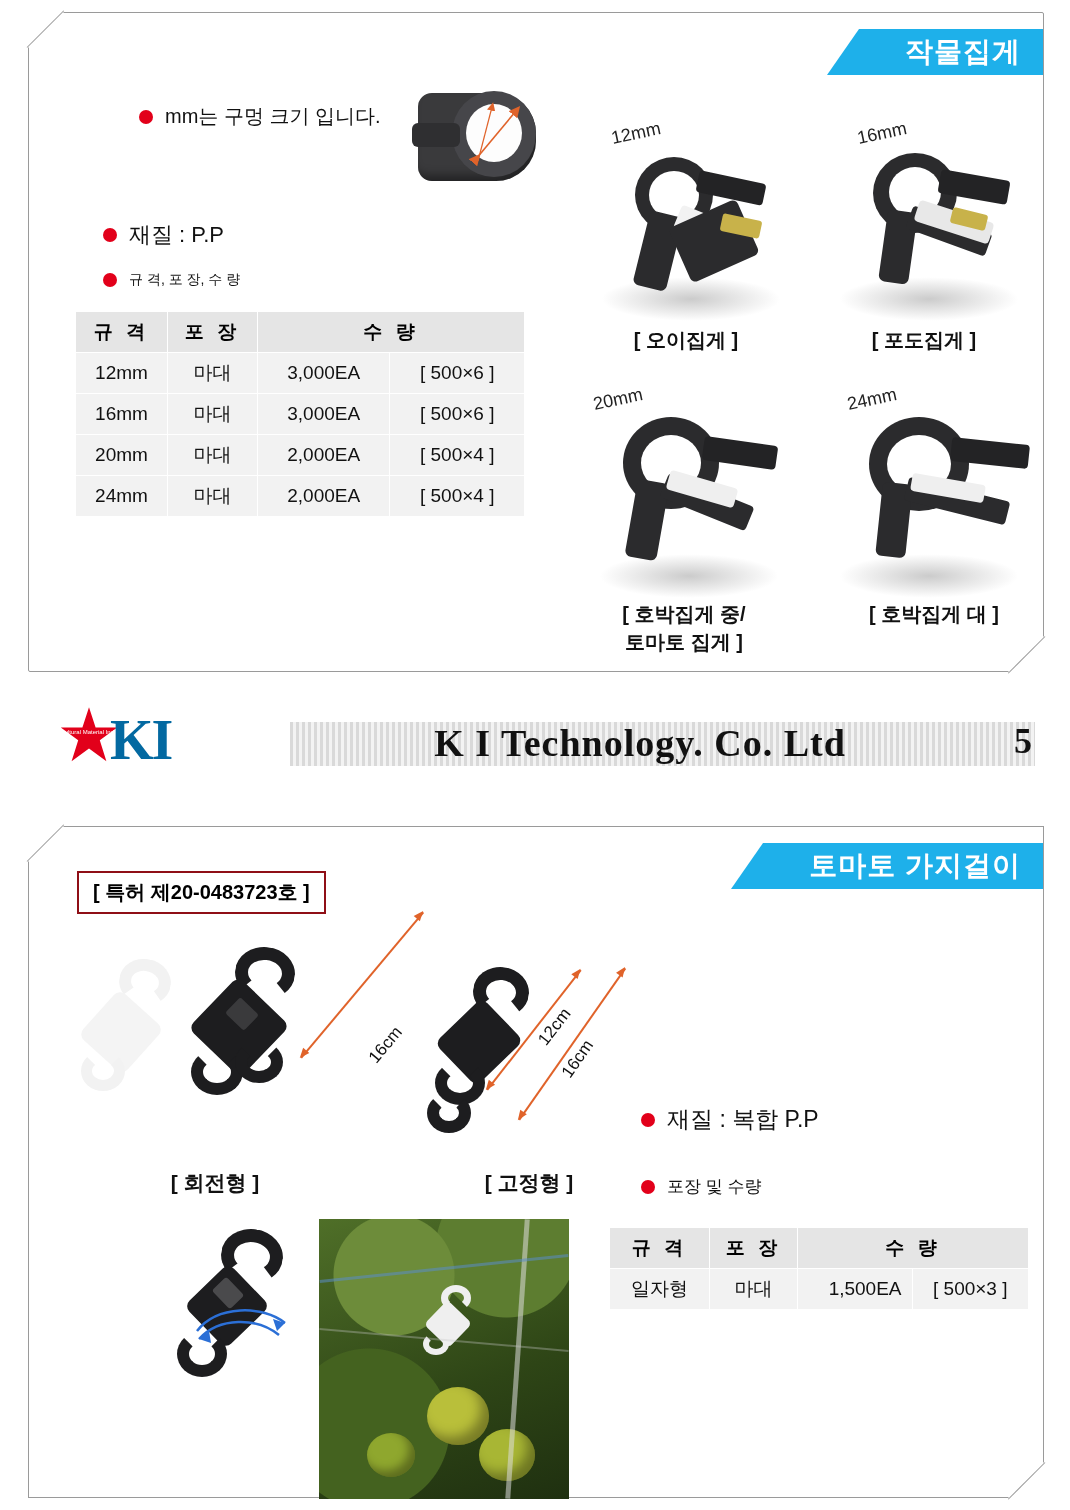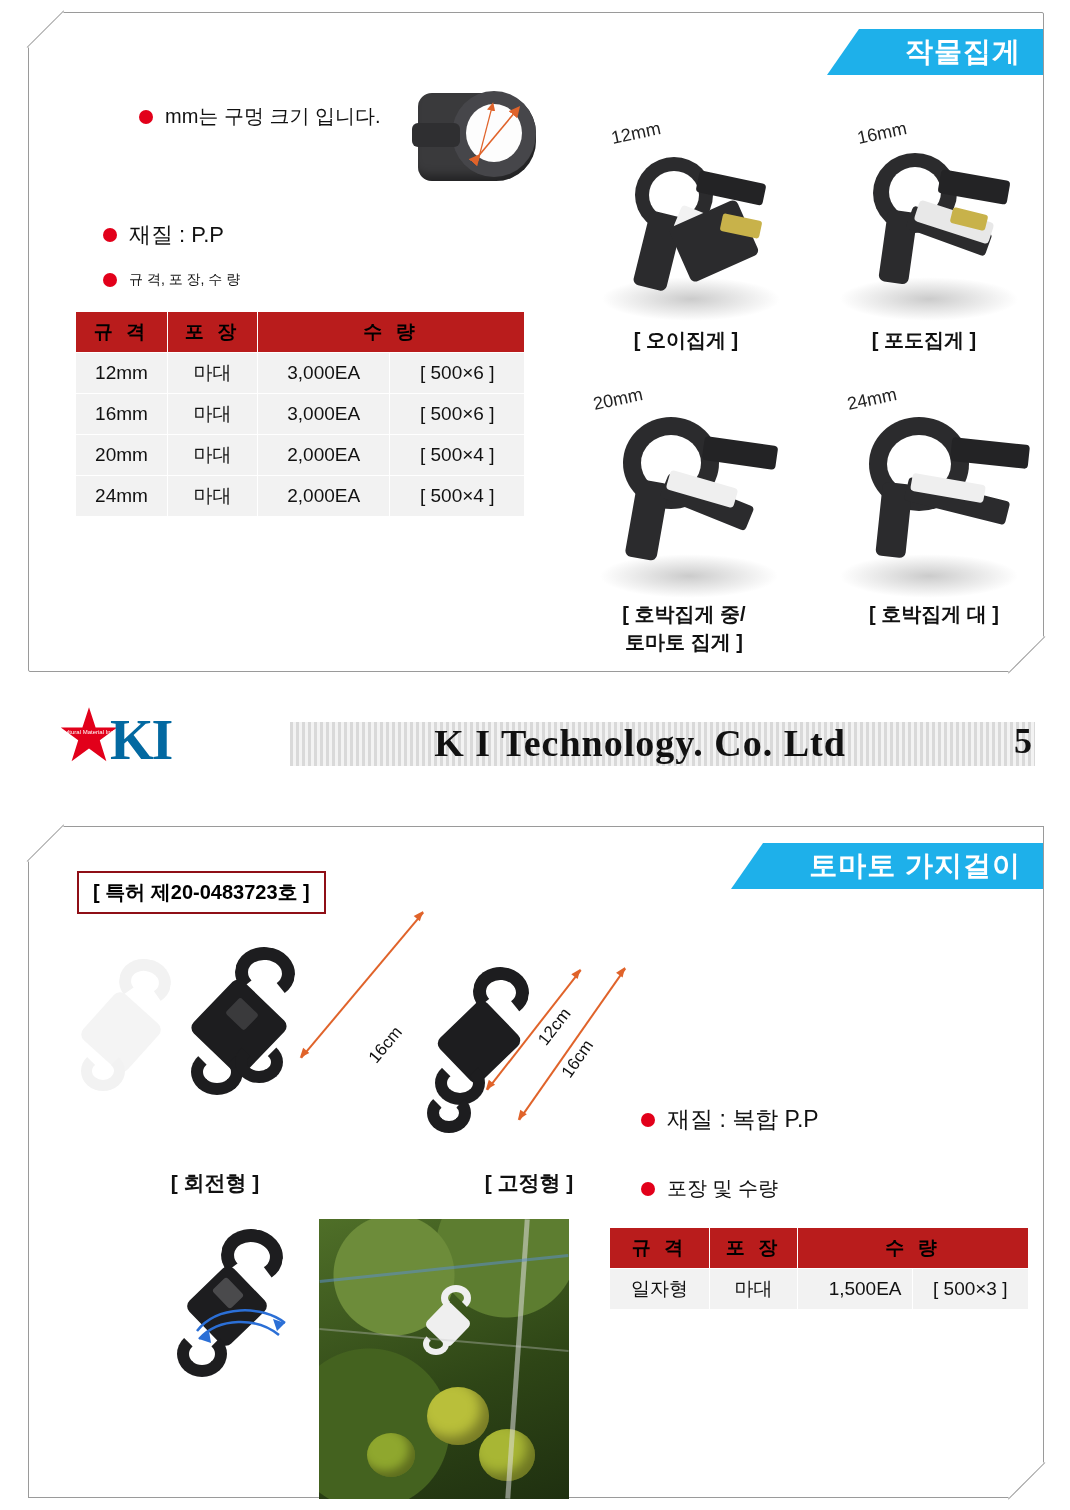--- a/index.html
+++ b/index.html
@@ -104,21 +104,21 @@
     flex: 0 0 auto;
   }
 
   
   table.spec {
     position:absolute;
     border-collapse: collapse;
     font-size: 19px;
   }
   table.spec th {
-    background: #b91c1c;
+    background: #e5e5e5;
     color:#000;
     font-weight: bold;
     border: 1px solid #fff;
     padding: 7px 10px;
     letter-spacing: 4px;
   }
   table.spec td {
     background: #f2f2f2;
     border: 1px solid #ffffff;
     padding: 7px 10px;
@@ -438,21 +438,21 @@
   <div class="dimline" style="left:490px; top:292px; width:185px; transform: rotate(-55deg); transform-origin: left center;"></div>
   <div class="arrowlabel" style="left:528px; top:222px; transform: rotate(-55deg);">16cm</div>
 
   <div style="position:absolute; left:86px; top:342px; width:200px; text-align:center; font-size:21px; font-weight:bold;">[ 회전형 ]</div>
   <div style="position:absolute; left:400px; top:342px; width:200px; text-align:center; font-size:21px; font-weight:bold;">[ 고정형 ]</div>
 
   <div class="bullet-row" style="left:612px; top:277px; font-size:23px;">
     <span class="dot"></span>
     <span>재질 : 복합 P.P</span>
   </div>
-  <div class="bullet-row" style="left:612px; top:348px; font-size:20px;justify-content:space-between;">
+  <div class="bullet-row" style="left:612px; top:348px; font-size:17px;justify-content:space-between;">
     <span class="dot"></span>
     <span>포장 및 수량</span>
   </div>
 
   <table class="spec" style="left:580px; top:400px; width:420px;">
     <thead>
       <tr>
         <th style="width:100px;">규  격</th>
         <th style="width:88px;">포  장</th>
         <th colspan="2">수  량</th>

